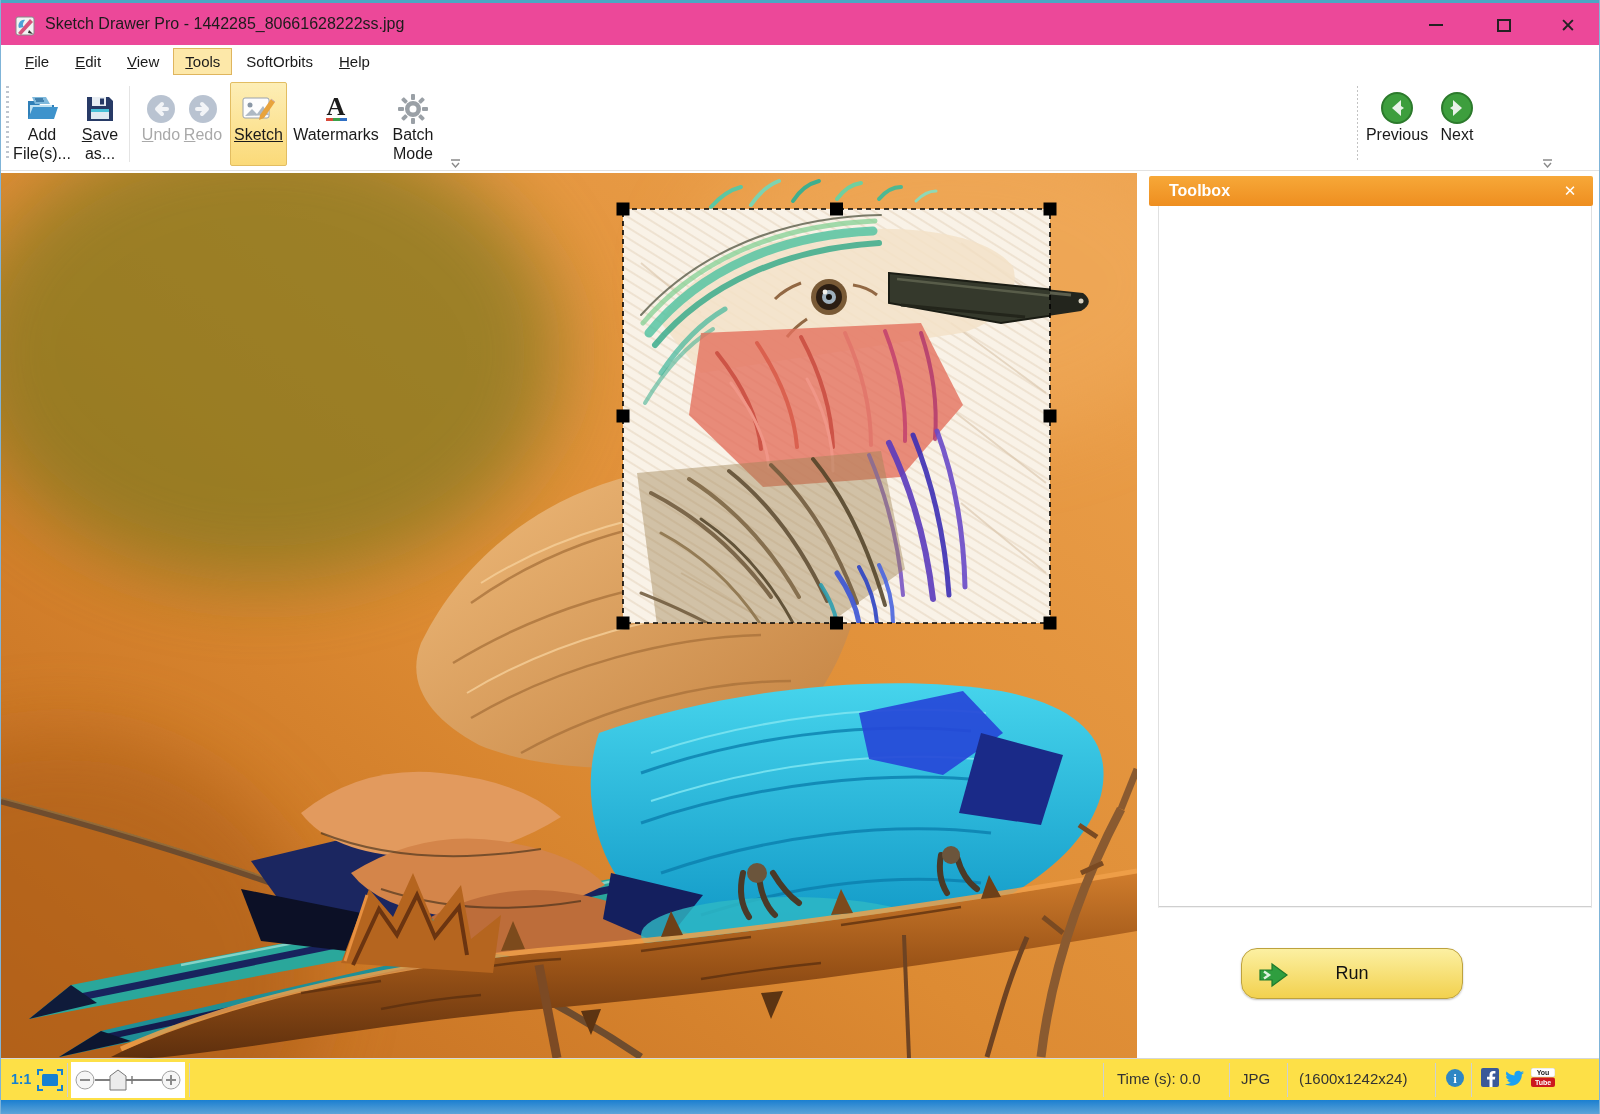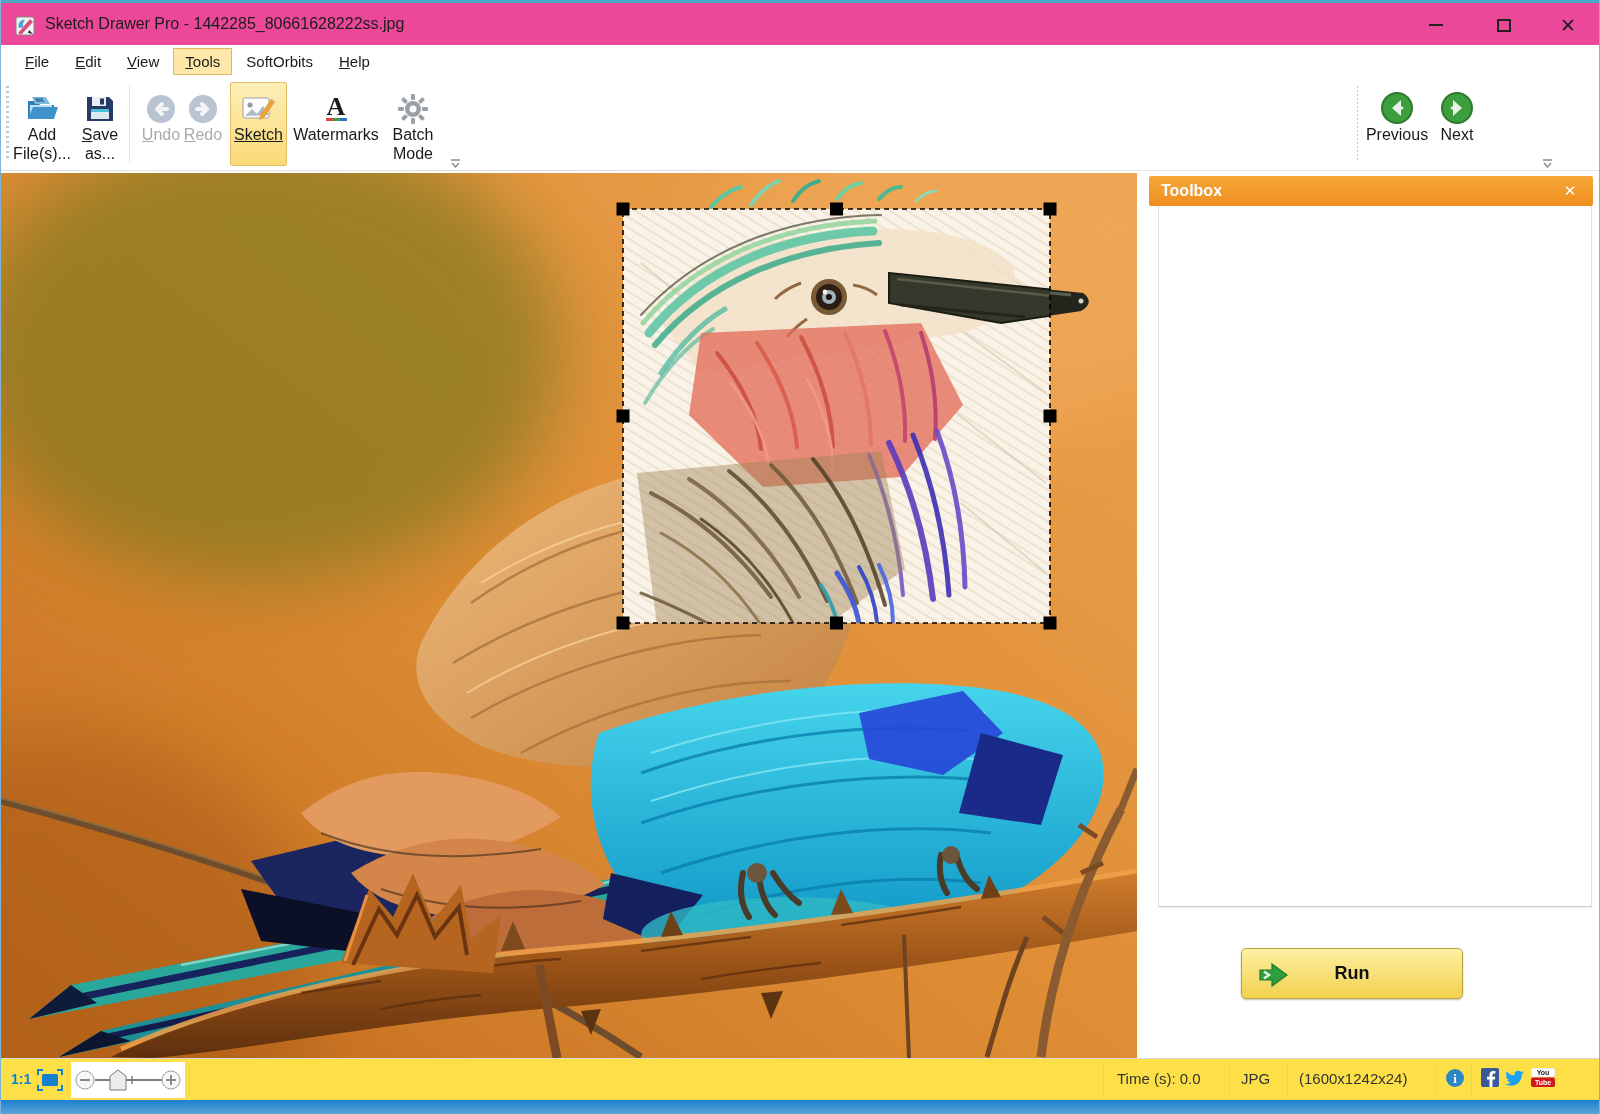--- a/index.html
+++ b/index.html
@@ -36,27 +36,27 @@
   .tb-sep{position:absolute;top:8px;height:76px;width:1px;background:#e4e4e4;}
   .tb-sep.dotted{background:repeating-linear-gradient(#c3c3c3 0 2px,transparent 2px 4px);}
   .overflow-chevron{position:absolute;width:13px;height:10px;}
   
   .main{position:absolute;left:0;top:171px;width:100%;height:887px;background:#fff;}
   .canvas-wrap{position:absolute;left:0;top:2px;width:1136px;height:885px;background:#e8933f;}
   
   .toolbox{position:absolute;left:1140px;top:0;width:460px;height:887px;background:#fff;font-size:15px;color:#111;}
   .tb-header{position:absolute;left:8px;top:5px;width:444px;height:30px;
     background:linear-gradient(var(--c-toolbox-header,#f7a838),#ee8e20);
-    color:#fff;font-weight:bold;font-size:16px;line-height:30px;padding-left:12px;border-radius:2px;}
+    color:#fff;font-weight:bold;font-size:16px;line-height:30px;padding-left:20px;border-radius:2px;}
   .tb-close{position:absolute;right:10px;top:0;width:26px;height:30px;text-align:center;color:#fff;font-weight:normal;font-size:15px;cursor:default;}
   .content-frame{position:absolute;left:17px;top:35px;width:434px;height:702px;border-left:1px solid #e0e0e0;border-right:1px solid #e0e0e0;border-bottom:1px solid #f2f2f2;}
   .tb-divider{position:absolute;left:1158px;top:906px;width:432px;height:1px;background:#cfcfcf;}
-  .run-btn{position:absolute;left:1240px;top:948px;width:222px;height:51px;border:1px solid #bda23e;border-radius:5px;
+  .run-btn{position:absolute;left:1240px;top:948px;width:222px;height:51px;border:1px solid #bda23e;border-radius:16px;
     background:linear-gradient(var(--c-run-top,#fcf0a2),var(--c-run-bottom,#f2d14e));
-    display:flex;align-items:center;justify-content:center;font-size:18px;font-weight:bold;color:#111;box-shadow:0 1px 2px rgba(0,0,0,.25);}
+    display:flex;align-items:center;justify-content:center;font-size:18px;font-weight:normal;color:#111;box-shadow:0 1px 2px rgba(0,0,0,.25);}
   .run-btn .run-ico{position:absolute;left:16px;top:13px;}
   
   .statusbar{position:absolute;left:0;top:1058px;width:100%;height:42px;background:#fde047;border-top:1px solid #d5d7d9;font-size:15px;color:#333;padding-left:40px;}
   .sb-sep{position:absolute;top:4px;height:34px;width:1px;background:#cdd0d3;}
   .sb-text{position:absolute;top:11px;}
   .one2one{position:absolute;left:10px;top:12px;color:var(--c-accent-blue,#1580d0);font-weight:bold;font-size:14px;}
   .zoombox{position:absolute;left:70px;top:3px;width:114px;height:36px;background:#fff;display:flex;align-items:center;}
   .bottom-border{position:absolute;left:0;top:1100px;width:100%;height:14px;background:linear-gradient(#1b7fd0,#5ea4d8);}
   .social{position:absolute;top:9px;}
 </style>

